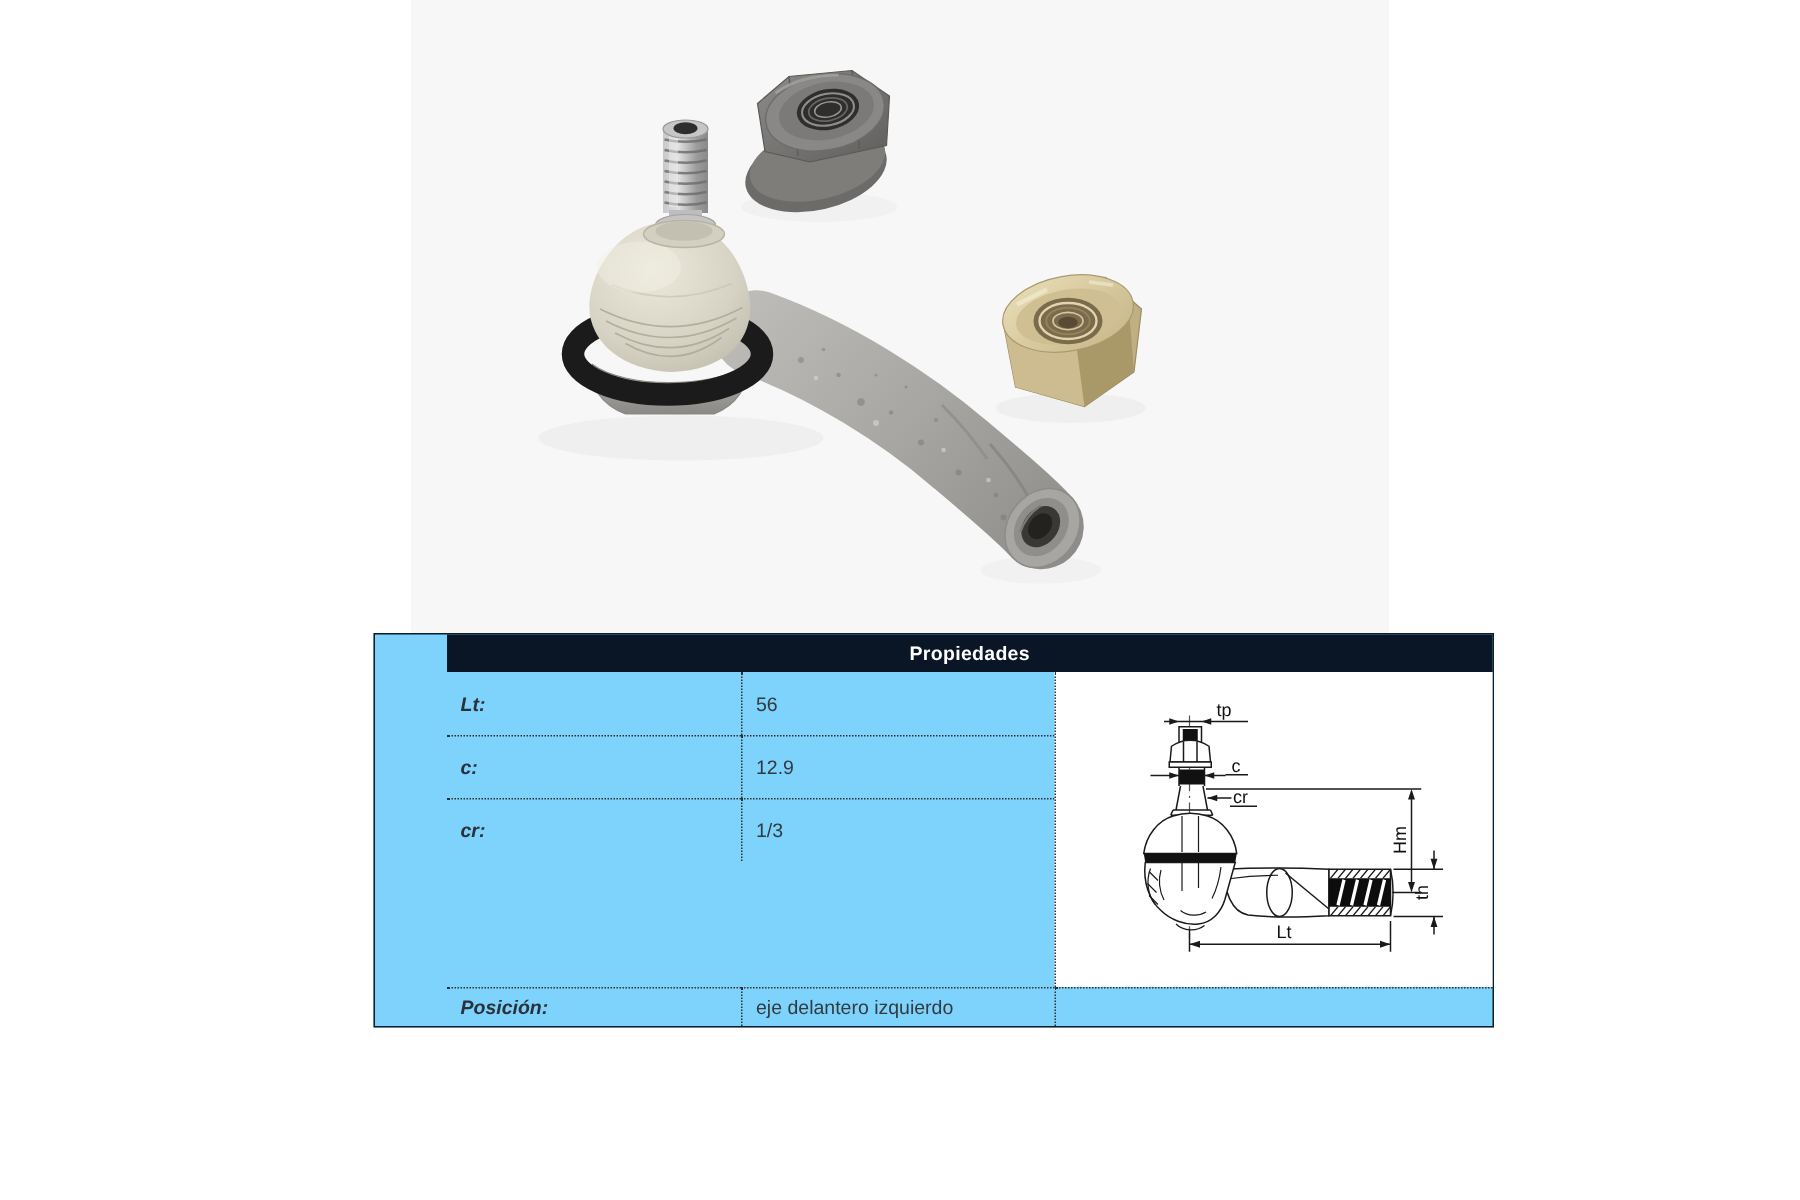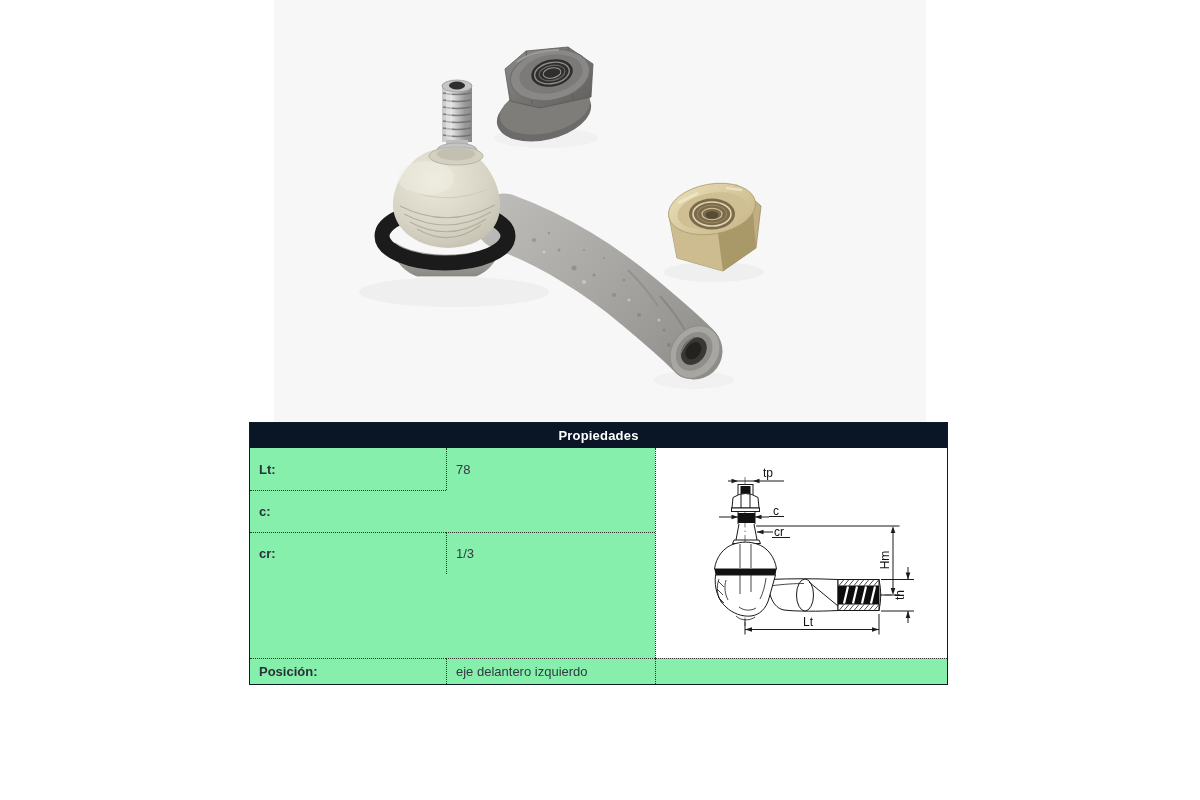--- a/index.html
+++ b/index.html
@@ -7,38 +7,38 @@
     width:1200px;height:800px;position:relative;background:#ffffff;
     font-family:"Liberation Sans",sans-serif;overflow:hidden;
   }
   .photo-area{
     position:absolute;left:274px;top:0;width:652px;height:422px;
     background:#f7f7f7;
   }
   .photo-area svg{display:block;}
   .props-table{
     position:absolute;left:249px;top:422px;width:697px;
-    border:1px solid #0e1b29;background:#86efac;
+    border:1px solid #0e1b29;background:#7dd3fc;padding-left:48px;
   }
   .props-header{
     height:25px;background:#0a1625;color:#fff;
     display:flex;align-items:center;justify-content:center;
     font-size:13px;font-weight:bold;letter-spacing:.2px;
   }
   .props-grid{
     display:grid;
     grid-template-columns:196px 209px 1fr;
     grid-template-rows:42px 42px 42px 42px 42px 26px;
   }
   .cell{
     display:flex;align-items:center;padding-left:9px;
     font-size:13px;color:#333a40;box-sizing:border-box;
     border-top:1px dotted #2f2f2f;
   }
-  .cell.lab{font-weight:bold;color:#2b3138;}
+  .cell.lab{font-weight:bold;color:#2b3138;font-style:italic;}
   .cell.val{border-left:1px dotted #2f2f2f;}
   .cell.first{border-top:none;}
   .diagram-cell{
     grid-column:3;grid-row:1/6;
     border-left:1px dotted #2f2f2f;box-sizing:border-box;
     display:flex;align-items:center;justify-content:center;
     background:#fff;
   }
   .empty-cell{
     grid-column:3;grid-row:6;
@@ -191,23 +191,24 @@
       <path d="M452,188 L468,190" stroke="#f1e9cd" stroke-width="2.5" opacity=".7"></path>
     </g>
   </svg>
 </div>
 
 <div class="props-table">
   <div class="props-header">Propiedades</div>
   <div class="props-grid">
 
     <div class="cell lab first" style="grid-area:1/1">Lt:</div>
-    <div class="cell val first" style="grid-area:1/2">78</div>
+    <div class="cell val first" style="grid-area:1/2">56</div>
 
     <div class="cell lab" style="grid-area:2/1">c:</div>
+    <div class="cell val" style="grid-area:2/2">12.9</div>
 
     <div class="cell lab" style="grid-area:3/1">cr:</div>
     <div class="cell val" style="grid-area:3/2">1/3</div>
 
 
 
     <div class="cell val" style="grid-area:6/2">eje delantero izquierdo</div>
     <div class="cell lab" style="grid-area:6/1">Posición:</div>
 
     <div class="diagram-cell">

